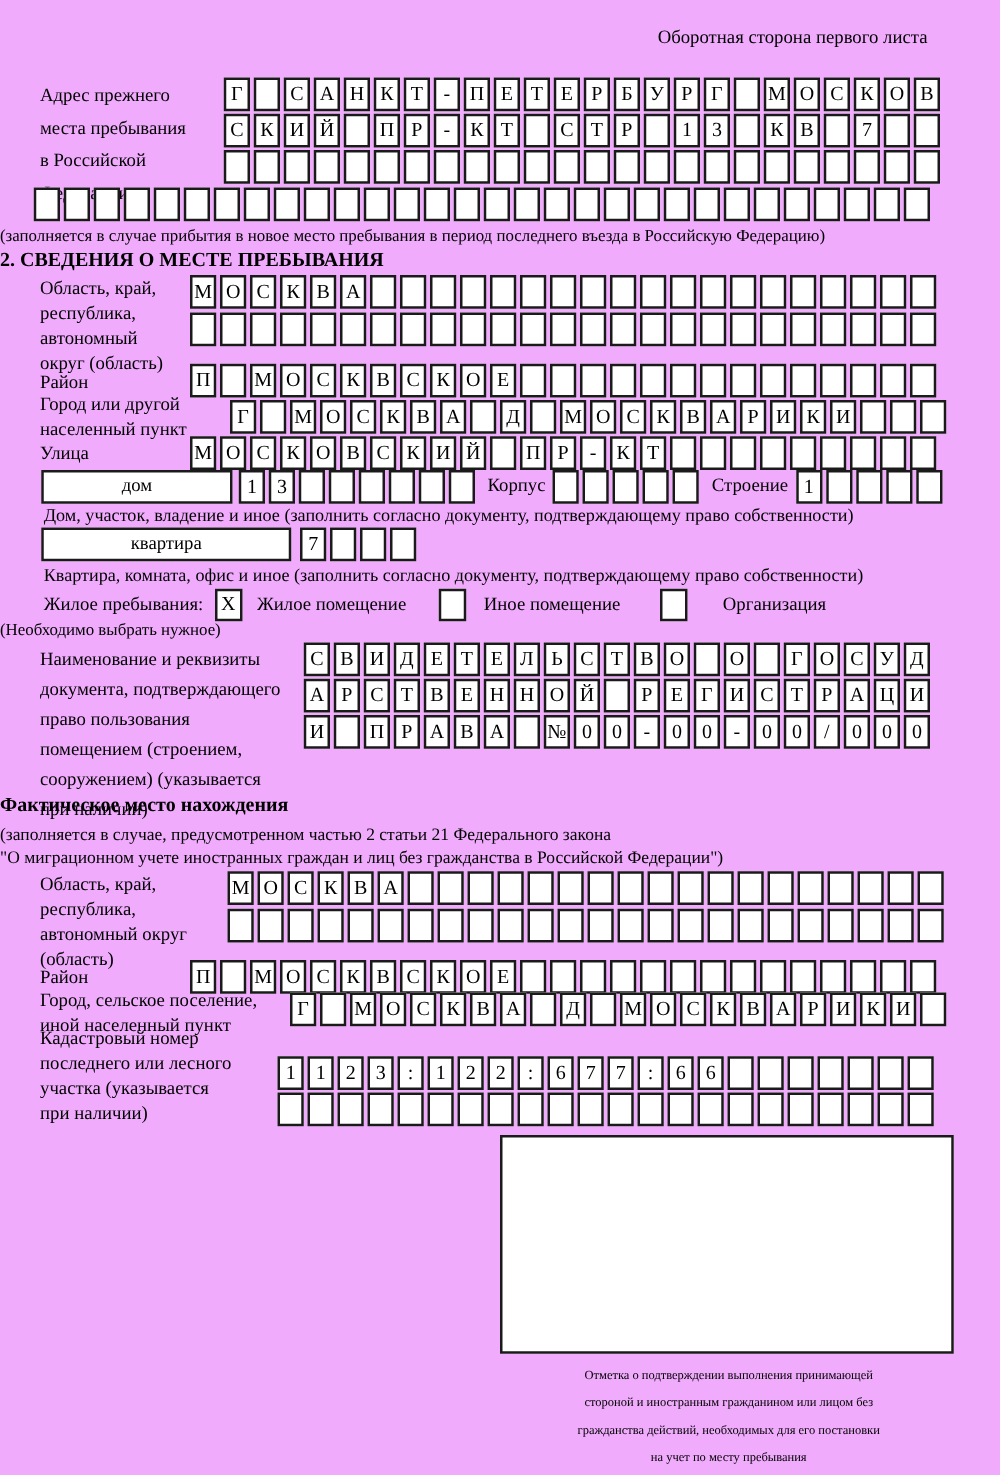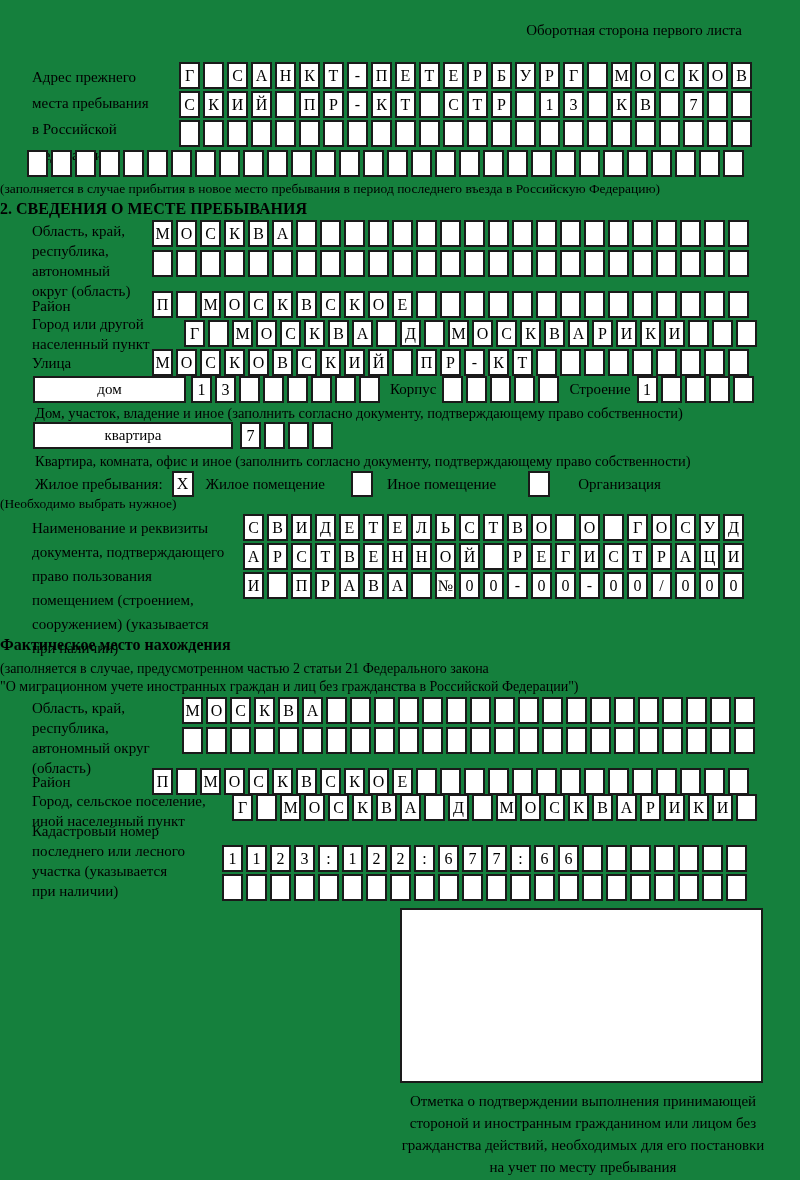--- a/index.html
+++ b/index.html
@@ -1,19 +1,19 @@
 <!DOCTYPE html>
 <html lang="ru"><head>
 <meta charset="utf-8">
 <style>
   * { margin:0; padding:0; box-sizing:border-box; }
   html,body { background:#fff; }
   .page {
     position:relative; width:800px; height:1180px; margin:0 auto;
-    background:#15803d; color:#000;
+    background:#f0abfc; color:#000;
     font-family:"Liberation Serif","DejaVu Serif",serif;
     overflow:hidden;
   }
   .abs { position:absolute; }
   .center { }
   .corner { left:0; top:22px; width:742px; text-align:right; font-size:15px; }
   .lbl { font-size:15px; line-height:20px; white-space:pre-line; }
   .note { font-size:13.5px; }
   .title { font-weight:bold; font-size:16px; }
   .cells, .cells-inline { display:flex; gap:3px; }
@@ -29,21 +29,21 @@
   }
   .hrow { display:flex; align-items:center; }
   .hr-lbl { font-size:15px; margin:0 6px 0 10px; white-space:nowrap; }
   .stay { display:flex; align-items:center; font-size:15px; }
   .checkbox {
     display:inline-block; width:22px; height:26px;
     border:2px solid #1a1a1a; background:#fff;
     text-align:center; font-size:16px; line-height:22px;
   }
   .stamp-box { border:2px solid #1a1a1a; background:#fff; }
-  .caption { font-size:15px; line-height:22px; white-space:pre-line; text-align:center; }
+  .caption { font-size:10px; line-height:22px; white-space:pre-line; text-align:center; }
 </style>
 </head>
 <body>
 
 <div class="page">
 
   <div class="abs corner">Оборотная сторона первого листа</div>
 
   <div class="abs lbl" style="left:32px;top:64px;line-height:26px;width:150px">Адрес прежнего
 места пребывания

